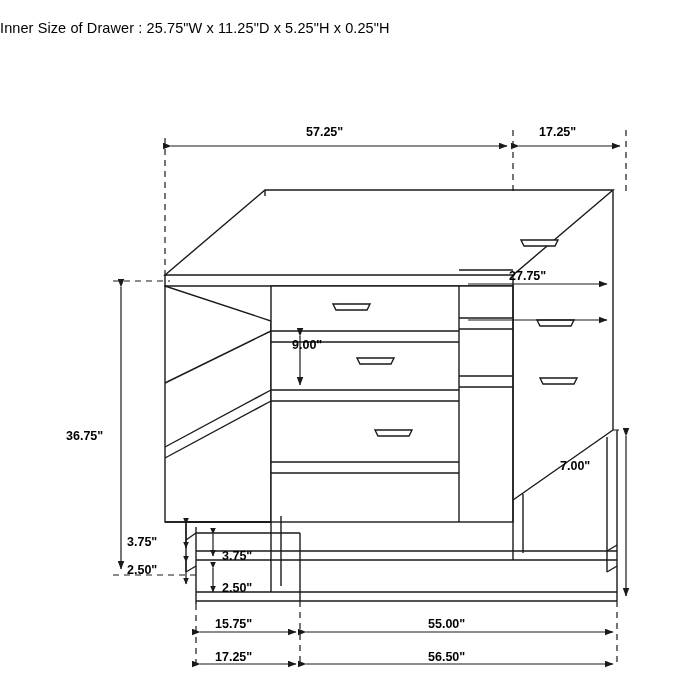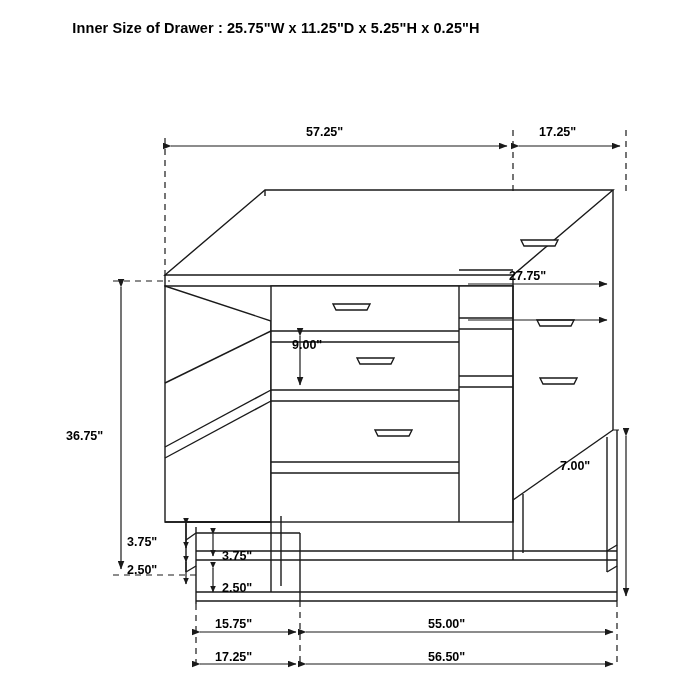--- a/index.html
+++ b/index.html
@@ -18,23 +18,22 @@
   #page {
     position: relative;
     width: 700px;
     height: 700px;
   }
   #title {
     position: absolute;
     top: 20px;
     left: 0;
     width: 552px;
-    text-align: center;
     font-size: 14.5px;
-    font-weight: bold;
+    font-weight: normal;
     letter-spacing: 0.1px;
   }
   #diagram {
     position: absolute;
     top: 0;
     left: 0;
   }
   .lbl {
     position: absolute;
     font-size: 12.5px;

